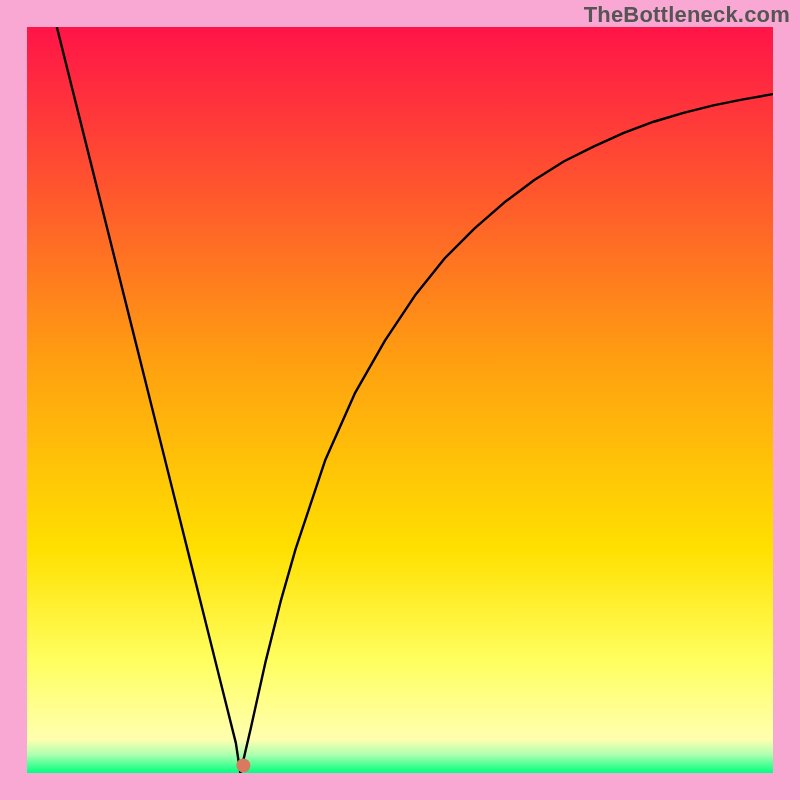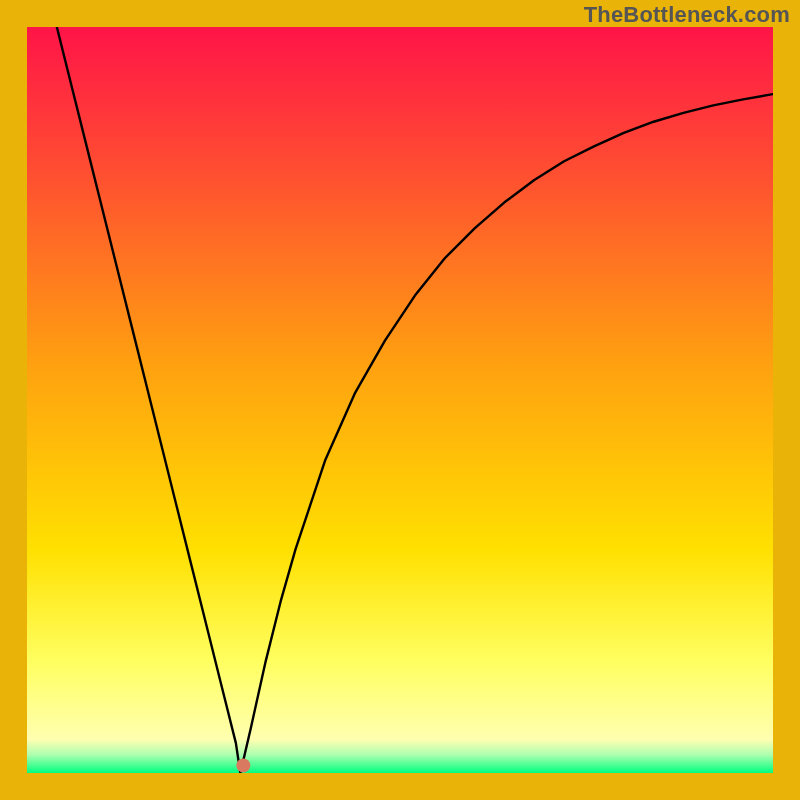--- a/index.html
+++ b/index.html
@@ -8,21 +8,21 @@
     width: 800px;
     height: 800px;
     overflow: hidden;
     background: #000;
     font-family: Arial, Helvetica, sans-serif;
   }
   .frame {
     position: relative;
     width: 800px;
     height: 800px;
-    background: #eab308;
+    background: #f9a8d4;
   }
   .watermark {
     position: absolute;
     top: 2px;
     right: 10px;
     color: #555;
     font-size: 22px;
     font-weight: 600;
     letter-spacing: 0.2px;
     z-index: 5;

